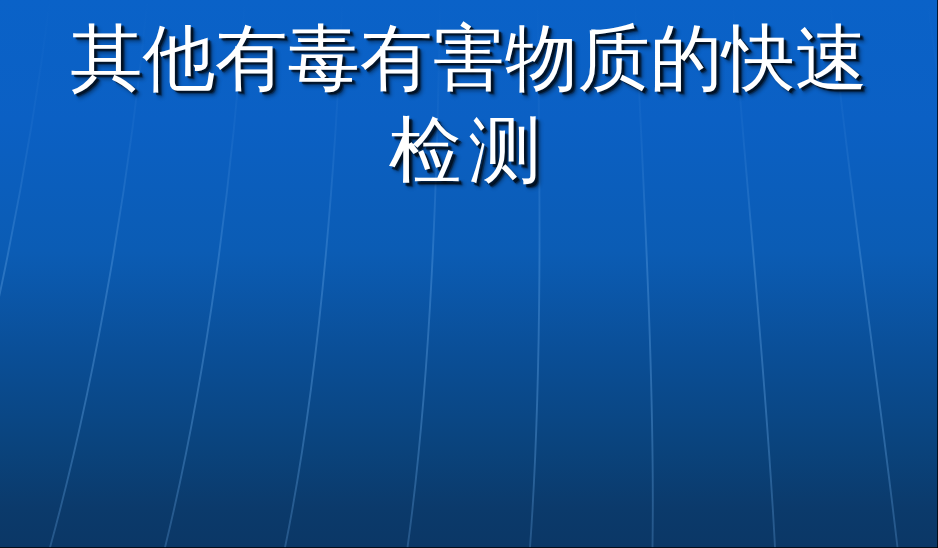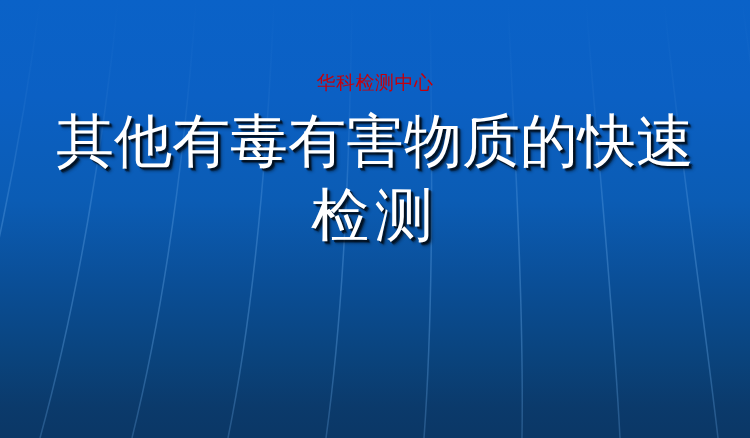--- a/index.html
+++ b/index.html
@@ -104,21 +104,20 @@
       <path d="M 508 0 C 514 140, 524 300, 522 438"></path>
       <path d="M 586 0 C 596 140, 613 300, 620 438"></path>
       <path d="M 664 0 C 678 140, 702 300, 718 438"></path>
       <path d="M 742 0 C 760 140, 790 300, 816 438"></path>
       <path d="M 40 0 C 22 140, -10 300, -52 438"></path>
     </g>
   </svg>
 
   <div id="text-stack">
 
-    <div id="subtitle">华科检测中心</div>
 
     <div id="main-title">
       <span class="tline first">其他有毒有害物质的快速</span>
       <span class="tline second">检测</span>
     </div>
 
   </div>
 </div>
 
 </body></html>

